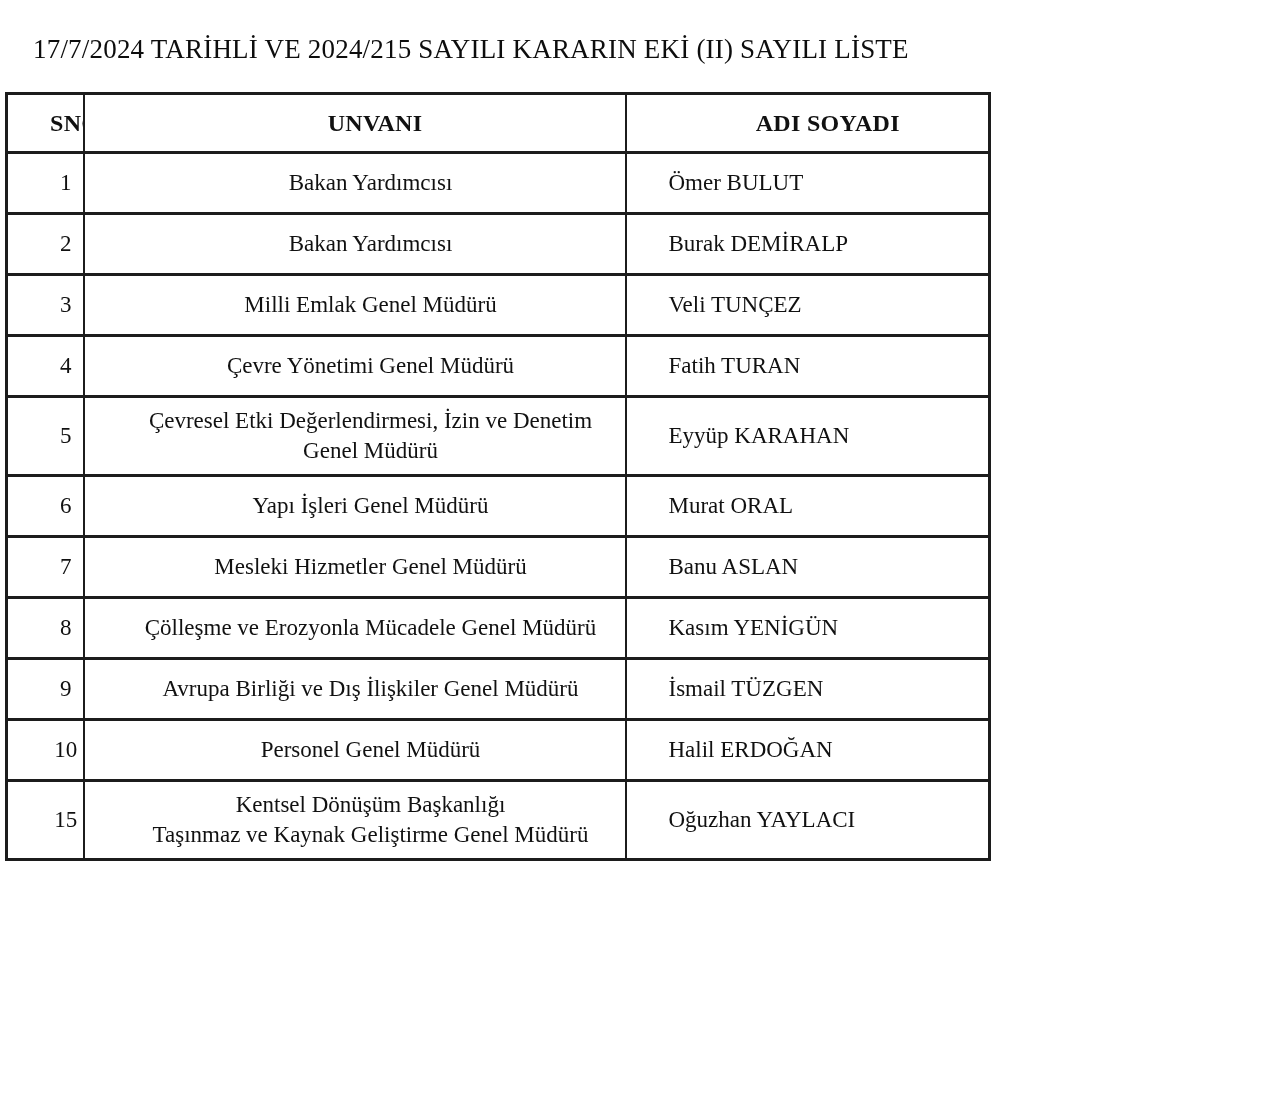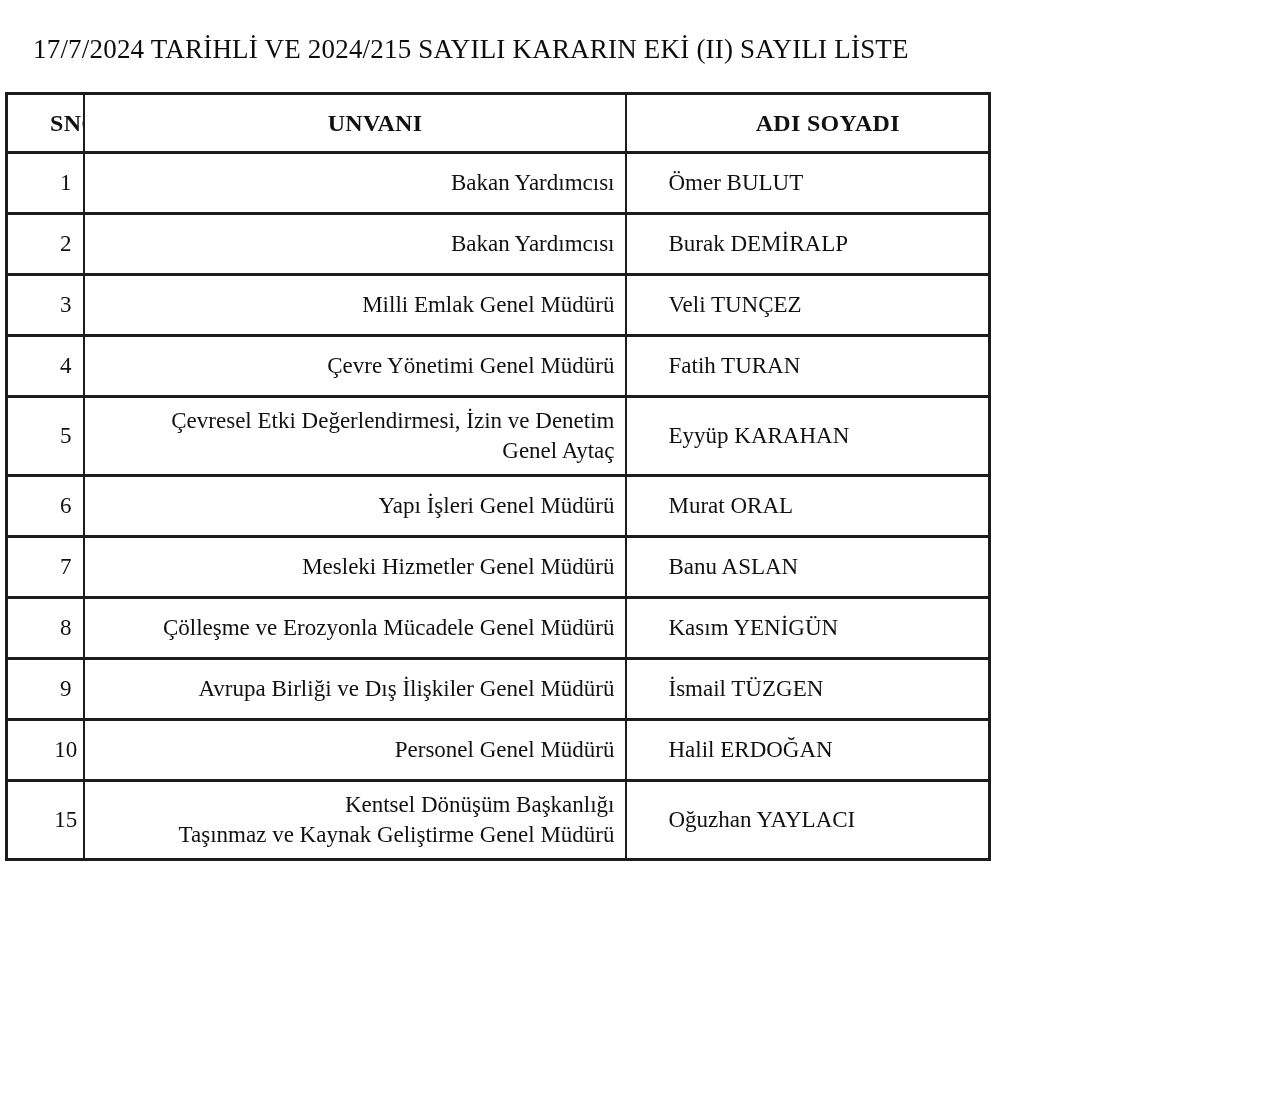--- a/index.html
+++ b/index.html
@@ -56,21 +56,21 @@
     text-align: center;
     letter-spacing: 0.3px;
   }
   .list-table tbody tr {
     height: 61px;
   }
   .cell-sno {
     text-align: center;
   }
   .cell-unvani {
-    text-align: right;
+    text-align: center;
     padding: 8px 10px 8px 14px;
     white-space: pre-line;
     border-radius: 30px;
   }
   .cell-adi {
     text-align: left;
     padding: 8px 10px 8px 14px;
     white-space: pre-line;
     margin-top: 40px;
   }
@@ -118,21 +118,21 @@
   </tr>
 
   <tr>
     <td class="cell-sno">4</td>
     <td class="cell-unvani">Çevre Yönetimi Genel Müdürü</td>
     <td class="cell-adi">Fatih TURAN</td>
   </tr>
 
   <tr>
     <td class="cell-sno">5</td>
-    <td class="cell-unvani">Çevresel Etki Değerlendirmesi, İzin ve Denetim Genel Aytaç</td>
+    <td class="cell-unvani">Çevresel Etki Değerlendirmesi, İzin ve Denetim Genel Müdürü</td>
     <td class="cell-adi">Eyyüp KARAHAN</td>
   </tr>
 
   <tr>
     <td class="cell-sno">6</td>
     <td class="cell-unvani">Yapı İşleri Genel Müdürü</td>
     <td class="cell-adi">Murat ORAL</td>
   </tr>
 
   <tr>

